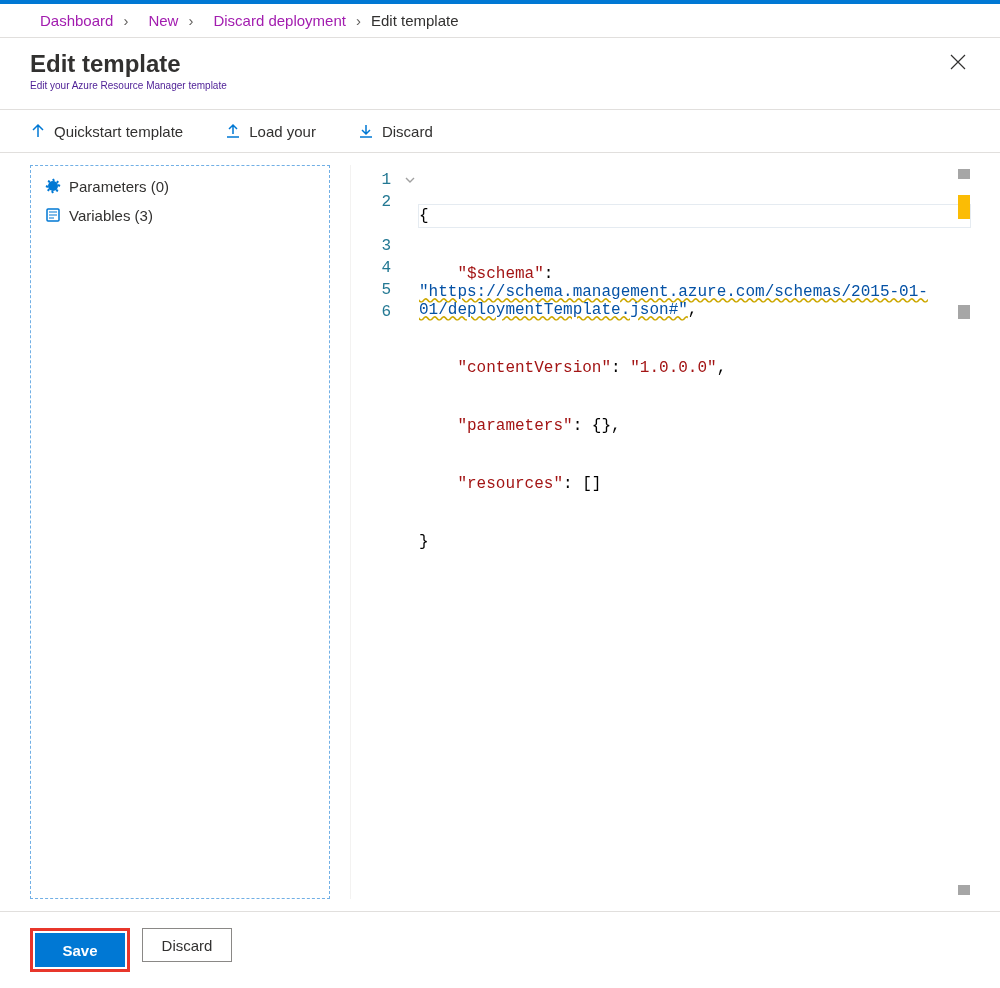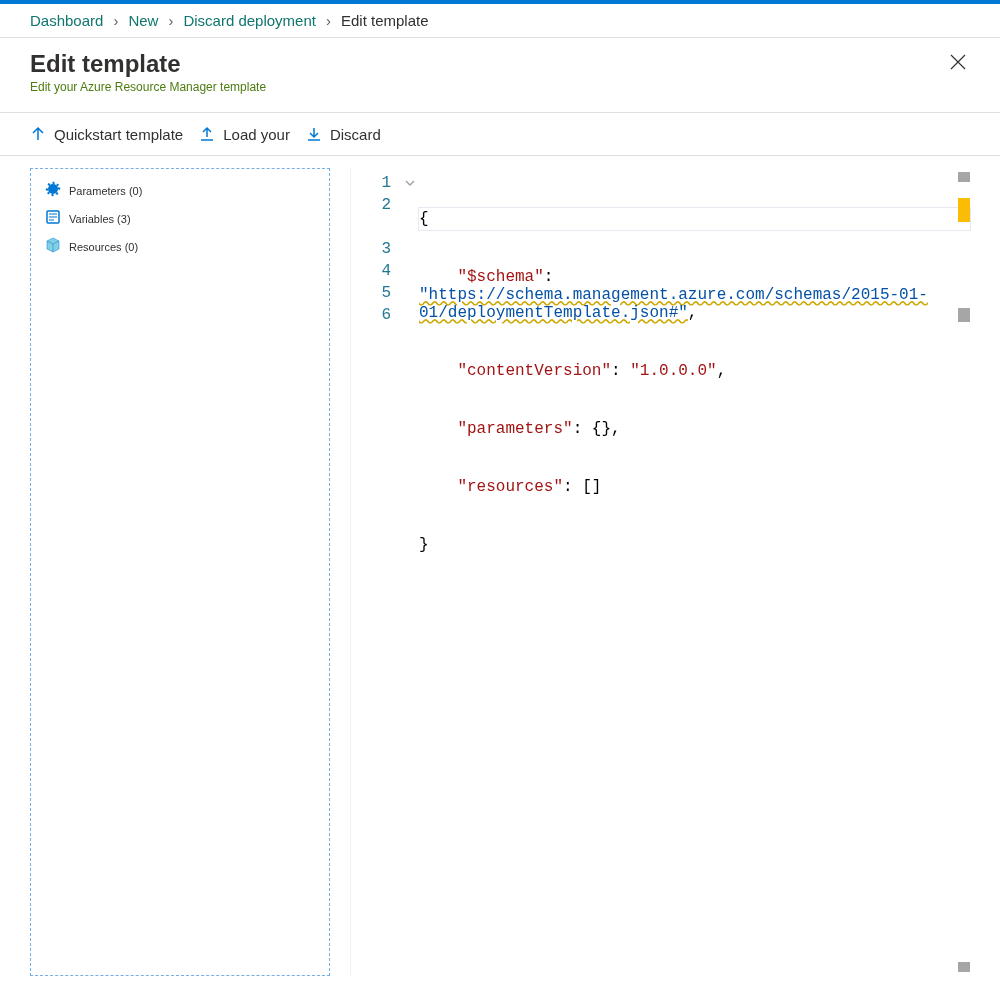--- a/index.html
+++ b/index.html
@@ -4,36 +4,36 @@
 <style>
   * { box-sizing: border-box; margin: 0; padding: 0; }
   html, body {
     width: 1000px; height: 988px;
     font-family: "Segoe UI", Arial, sans-serif;
     font-size: 14px; color: #323130; background: #fff;
   }
   .outer { width: 1000px; height: 988px; display: flex; flex-direction: column; border-top: 4px solid #0078d4; }
   
   .breadcrumb { display: flex; align-items: center; gap: 10px; padding: 8px 30px; font-size: 15px; border-bottom: 1px solid #e1dfdd; }
-  .breadcrumb a { color: #0f766e; text-decoration: none; cursor: pointer; }
+  .breadcrumb a { color: #a21caf; text-decoration: none; cursor: pointer; margin-left: 10px; }
   .breadcrumb .chev { color: #605e5c; }
   .breadcrumb .current { color: #323130; }
   
   .header { display: flex; align-items: flex-start; justify-content: space-between; padding: 12px 30px 18px 30px; }
   .header h1 { font-size: 24px; font-weight: 600; color: #323130; }
-  .header .sub { font-size: 12px; color: #4d7c0f; margin-top: 2px; }
+  .header .sub { font-size: 10px; color: #4c1d95; margin-top: 2px; }
   .close { width: 24px; height: 24px; cursor: pointer; display: flex; align-items: center; justify-content: center; }
   
-  .toolbar { display: flex; align-items: center; gap: 16px; padding: 0 30px; height: 44px; border-top: 1px solid #e1dfdd; border-bottom: 1px solid #e1dfdd; }
+  .toolbar { display: flex; align-items: center; gap: 42px; padding: 0 30px; height: 44px; border-top: 1px solid #e1dfdd; border-bottom: 1px solid #e1dfdd; }
   .toolbar .btn { display: flex; align-items: center; gap: 8px; cursor: pointer; font-size: 15px; color: #323130; }
   .toolbar .btn svg { flex-shrink: 0; }
   
   .main { flex: 1; display: flex; padding: 12px 30px; gap: 20px; }
   .sidebar { width: 300px; border: 1px dashed #71afe5; padding: 6px 0; }
-  .sidebar-item { display: flex; align-items: flex-end; gap: 8px; padding: 6px 14px; cursor: pointer; font-size: 11px; color: #323130; }
+  .sidebar-item { display: flex; align-items: flex-start; gap: 8px; padding: 6px 14px; cursor: pointer; font-size: 15px; color: #323130; }
   
   .editor-wrap { flex: 1; display: flex; position: relative; border-left: 1px solid #f3f2f1; }
   .gutter { width: 50px; text-align: right; color: #237893; font-family: Consolas, "Courier New", monospace; font-size: 16px; padding-top: 4px; user-select: none; }
   .gutter div { padding: 2px 10px 2px 0; height: 22px; }
   .fold-col { width: 18px; padding-top: 4px; }
   .fold-col div { height: 22px; display:flex; align-items:center; justify-content:center; }
   .code { flex: 1; font-family: Consolas, "Courier New", monospace; font-size: 16px; padding-top: 4px; white-space: pre-wrap; word-wrap: break-word; }
   .code .line { min-height: 22px; padding: 2px 0; }
   .tok-brace { color: #000; }
   .tok-key { color: #a31515; }
@@ -108,27 +108,20 @@
           </svg>
         <span>Parameters (0)</span>
       </div>
       <div class="sidebar-item">
         <svg width="16" height="16" viewBox="0 0 16 16">
             <rect x="2" y="2" width="12" height="12" rx="1" fill="none" stroke="#0078d4" stroke-width="1.5"></rect>
             <path d="M4 5 H12 M4 8 H12 M4 11 H9" stroke="#0078d4" stroke-width="1.2"></path>
           </svg>
         <span>Variables (3)</span>
       </div>
-      <div class="sidebar-item">
-        <svg width="16" height="16" viewBox="0 0 16 16">
-            <path d="M8 1 L14 4 L14 12 L8 15 L2 12 L2 4 Z" fill="#83d0e4" stroke="#0078d4" stroke-width="0.5"></path>
-            <path d="M2 4 L8 7 L14 4 M8 7 V15" stroke="#0078d4" stroke-width="0.5" fill="none"></path>
-          </svg>
-        <span>Resources (0)</span>
-      </div>
     </div>
 
     <div class="editor-wrap">
       <div class="gutter">
         <div>1</div>
         <div>2</div>
         <div style="margin-top:22px">3</div>
         <div>4</div>
         <div>5</div>
         <div>6</div>
@@ -150,13 +143,19 @@
       </div>
       <div class="scroll-track">
         <div class="scroll-mark" style="top:4px;height:10px"></div>
         <div class="scroll-highlight" style="top:30px;height:24px"></div>
         <div class="scroll-mark" style="top:140px;height:14px"></div>
         <div class="scroll-mark" style="bottom:4px;height:10px"></div>
       </div>
     </div>
   </div>
 
+  <div class="footer">
+    <span class="save-wrap">
+      <button class="primary">Save</button>
+    </span>
+    <button class="secondary">Discard</button>
+  </div>
 </div>
 
 </body></html>

